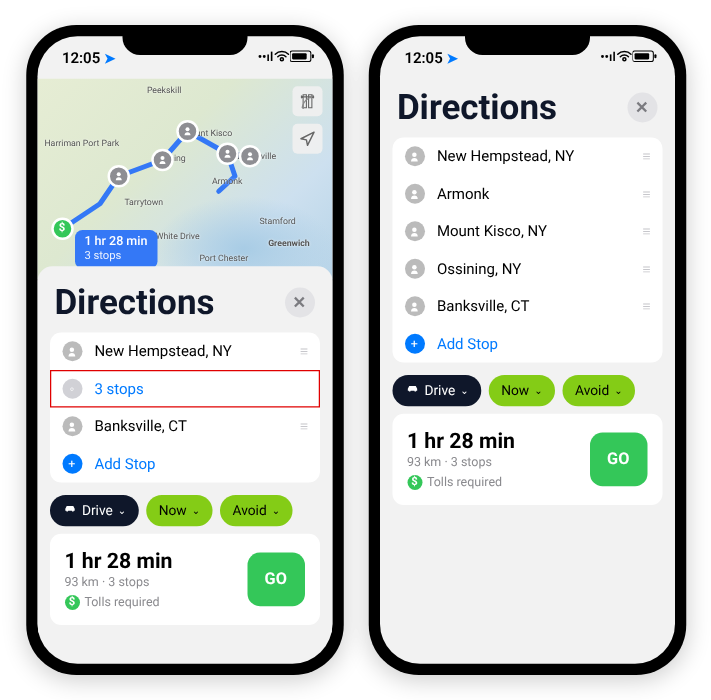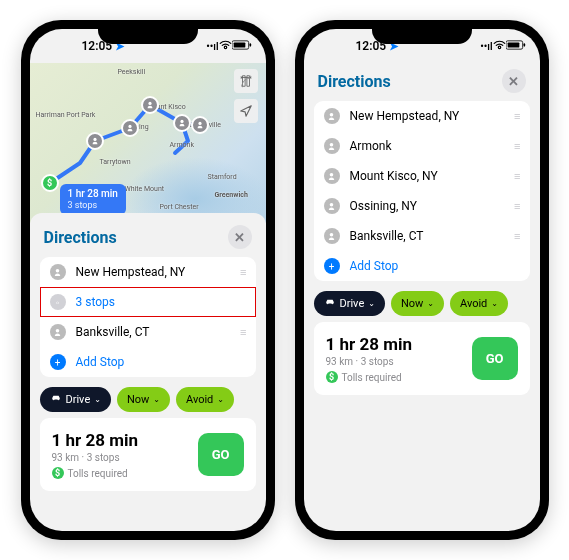--- a/index.html
+++ b/index.html
@@ -45,21 +45,21 @@
   .statusbar {
     height: 34px;
     display: flex;
     align-items: center;
     padding: 0 14px 0 20px;
     font-size: 12px;
     font-weight: 600;
     justify-content: space-between;
     color: #000;
   }
-  .statusbar .time { display:flex; align-items:center; gap:3px;margin-left:32px;}
+  .statusbar .time { display:flex; align-items:center; gap:3px;}
   .statusbar .loc-icon { color:#007aff; font-size:11px; transform: rotate(0deg);}
   .statusbar .icons { display: flex; align-items: center; gap: 0; font-size:10px;}
   .map {
     height: 160px;
     background: linear-gradient(135deg,#e6edd4 0%, #dde8d0 40%, #cde0ef 75%, #b7d4e8 100%);
     position: relative;
     overflow: hidden;
   }
   .map .river {
     position:absolute;
@@ -123,21 +123,21 @@
   .route-tag .sub { font-size:9px; opacity:0.9; font-weight:400;}
   .sheet {
     background:#f2f2f2;
     border-radius:12px 12px 0 0;
     margin-top:-10px;
     padding:10px 10px 6px;
     position:relative;
   }
   .phone2 .sheet { margin-top:0; border-radius:0; padding-top:4px;}
   .sheet-header { display:flex; align-items:center; justify-content:space-between; padding:2px 4px 8px;}
-  .sheet-title { font-size:16px; font-weight:700; color:#0369a1;}
+  .sheet-title { font-size:28px; font-weight:700; color:#0f172a;}
   .close-btn {
     width:24px; height:24px;
     background:#e3e3e6;
     border-radius:50%;
     display:flex; align-items:center; justify-content:center;
     color:#7b7b80;
     font-size:13px;
     font-weight:bold;
   }
   .stops-list {
@@ -256,21 +256,21 @@
       </svg>
       <span class="map-label" style="top:5px; left:88px;">Peekskill</span>
       <span class="map-label" style="top:48px; left:6px;">Harriman Port Park</span>
       <span class="map-label" style="top:40px; left:117px;">Mount Kisco</span>
       <span class="map-label" style="top:60px; left:92px;">Ossining</span>
       <span class="map-label" style="top:58px; left:160px;">Banksville</span>
       <span class="map-label" style="top:78px; left:140px;">Armonk</span>
       <span class="map-label" style="top:95px; left:70px;">Tarrytown</span>
       <span class="map-label" style="top:110px; left:178px;">Stamford</span>
       <span class="map-label" style="top:128px; left:185px;font-weight:bold;">Greenwich</span>
-      <span class="map-label" style="top:122px; left:95px;">White Mount</span>
+      <span class="map-label" style="top:122px; left:95px;">White Drive</span>
       <span class="map-label" style="top:140px; left:130px;">Port Chester</span>
       <div class="start-pin" style="left:20px; top:120px;"></div>
       <div class="route-pin" style="left:65px; top:78px;">
           <svg viewBox="0 0 10 10">
             <circle cx="5" cy="3" r="2"></circle>
             <path d="M2 9c0-2 1.3-3 3-3s3 1 3 3z"></path>
           </svg>
         </div>
       <div class="route-pin" style="left:100px; top:65px;">
           <svg viewBox="0 0 10 10">

